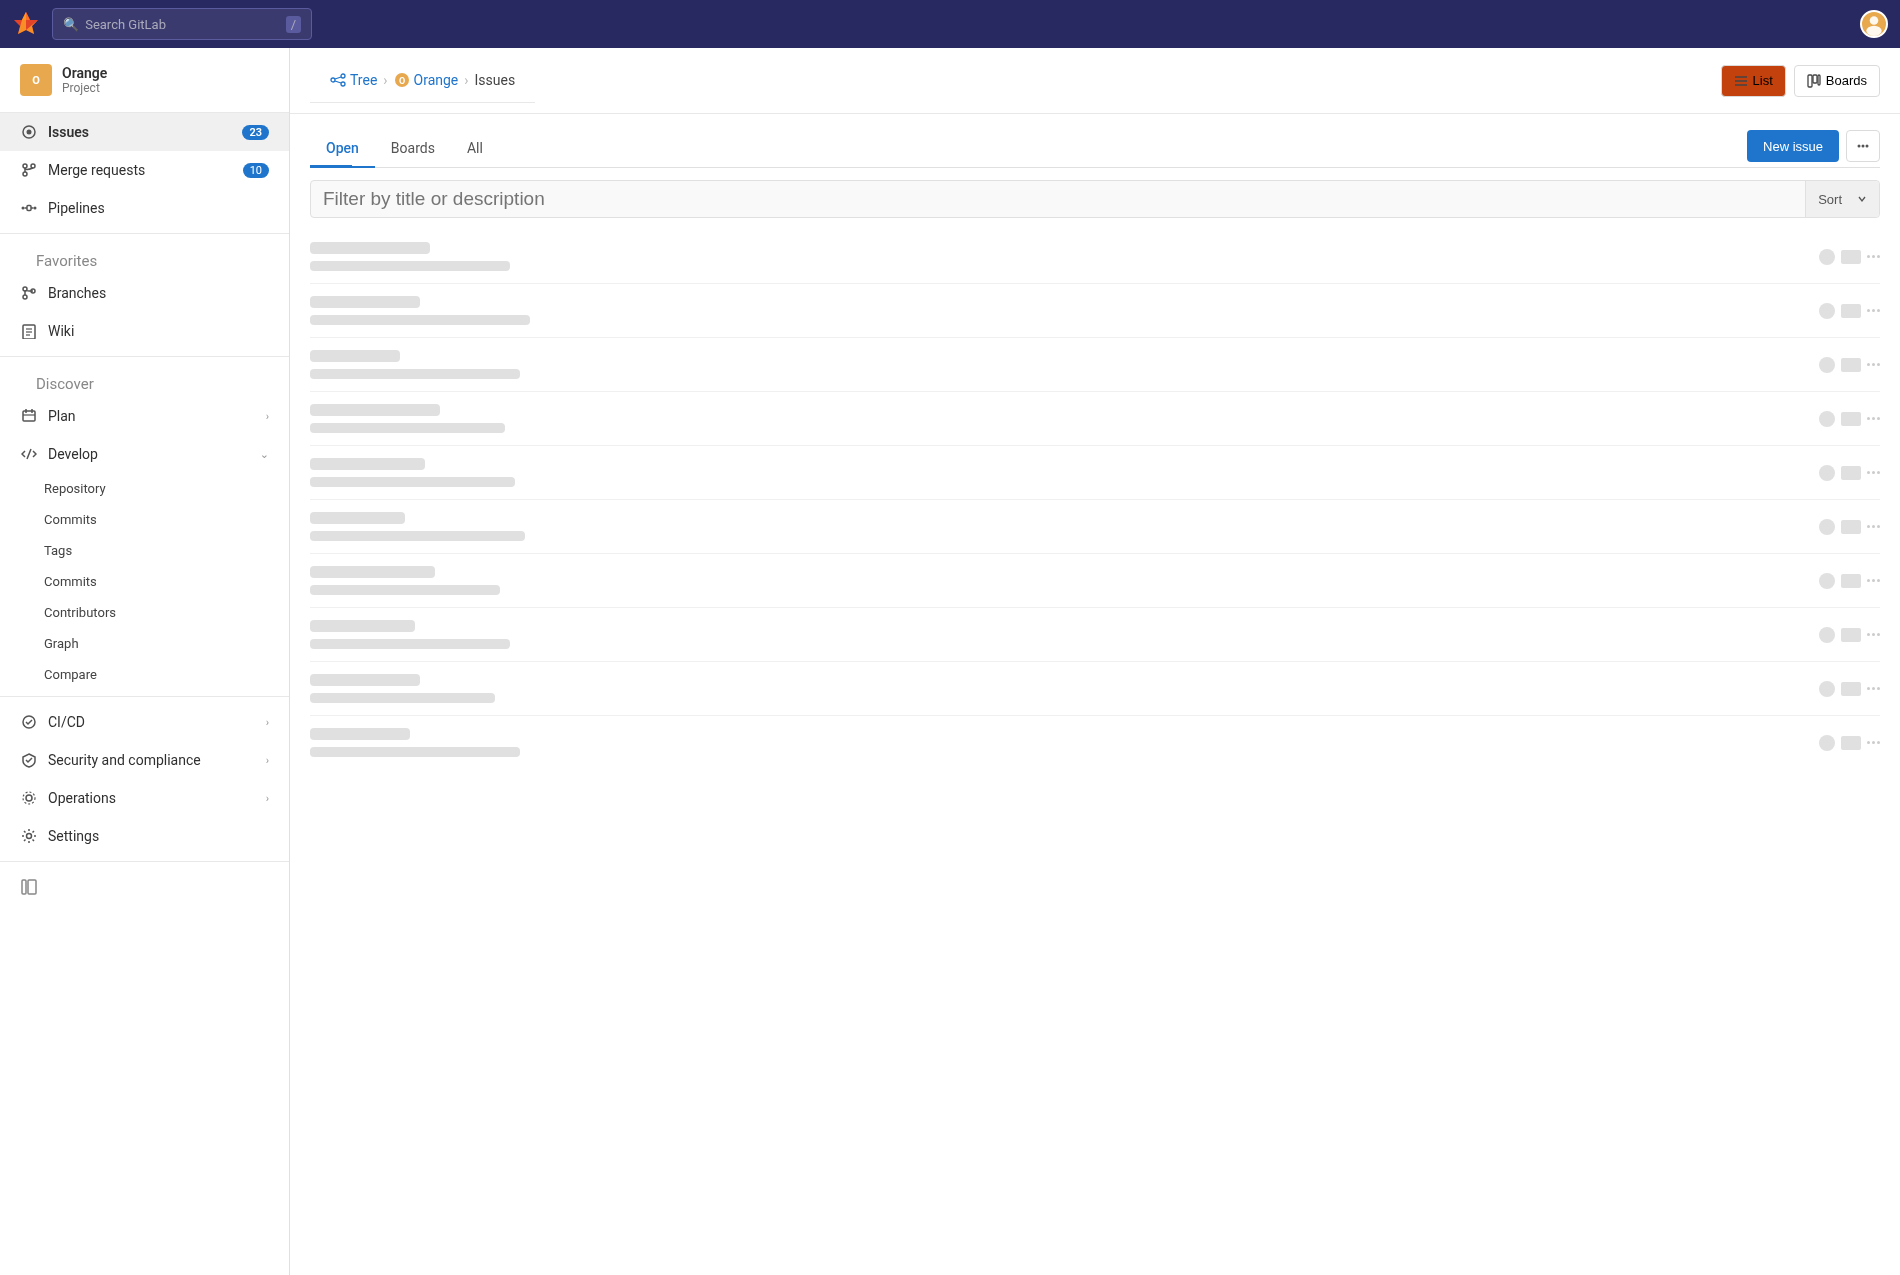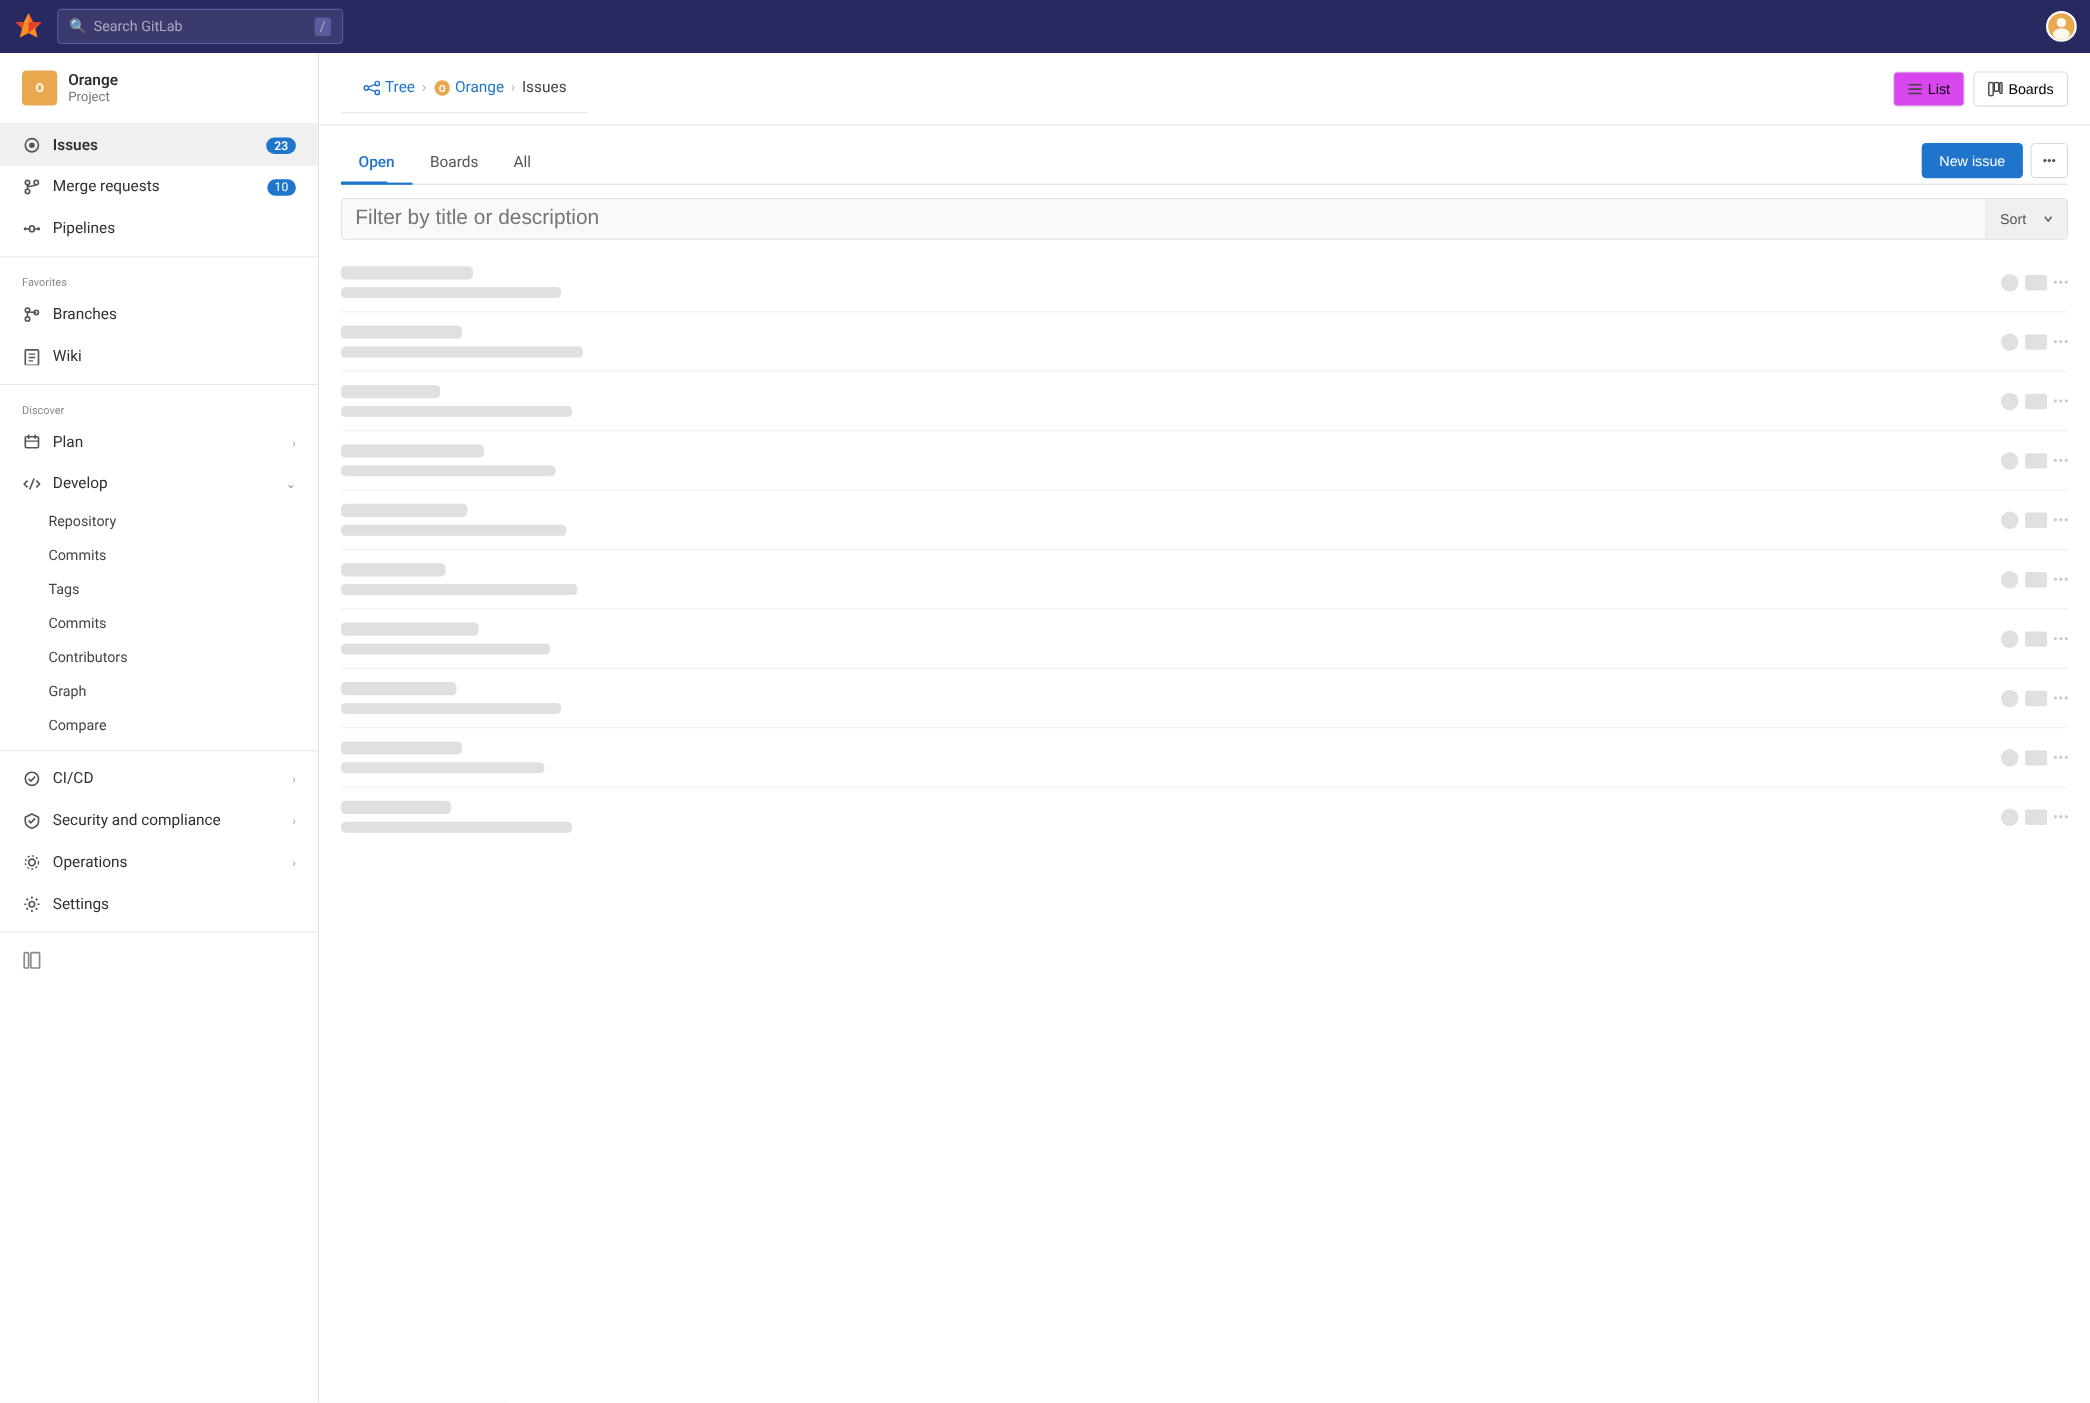--- a/index.html
+++ b/index.html
@@ -103,24 +103,25 @@
       color: #fff;
       border-radius: 20px;
       font-size: 11px;
       padding: 1px 7px;
       min-width: 20px;
       text-align: center;
     }
     .nav-chevron { margin-left: auto; color: #999; font-size: 11px; }
     .nav-section-label {
       padding: 12px 20px 4px;
-      font-size: 10px;
+      font-size: 15px;
       color: #888;
       text-transform: none;
       font-weight: 400;
+      margin-left: 16px;
     }
     .nav-divider { border: none; border-top: 1px solid #e8e8e8; margin: 6px 0; }
     .nav-sub-item {
       display: flex;
       align-items: center;
       padding: 8px 20px 8px 44px;
       cursor: pointer;
       color: #444;
       font-size: 13px;
     }
@@ -184,21 +185,21 @@
     .btn-view {
       background: #fff;
       border: 1px solid #dbdbdb;
       border-radius: 4px;
       padding: 0 12px;
       height: 32px;
       font-size: 13px;
       cursor: pointer;
       display: flex; align-items: center; gap: 5px;
     }
-    .btn-view.active { background: #d946ef; justify-content: center; }
+    .btn-view.active { background: #c2410c; justify-content: center; }
 
     
     .issues-area {
       padding: 16px 20px;
       flex: 1;
     }
 
     
     .tabs-row {
       display: flex;

